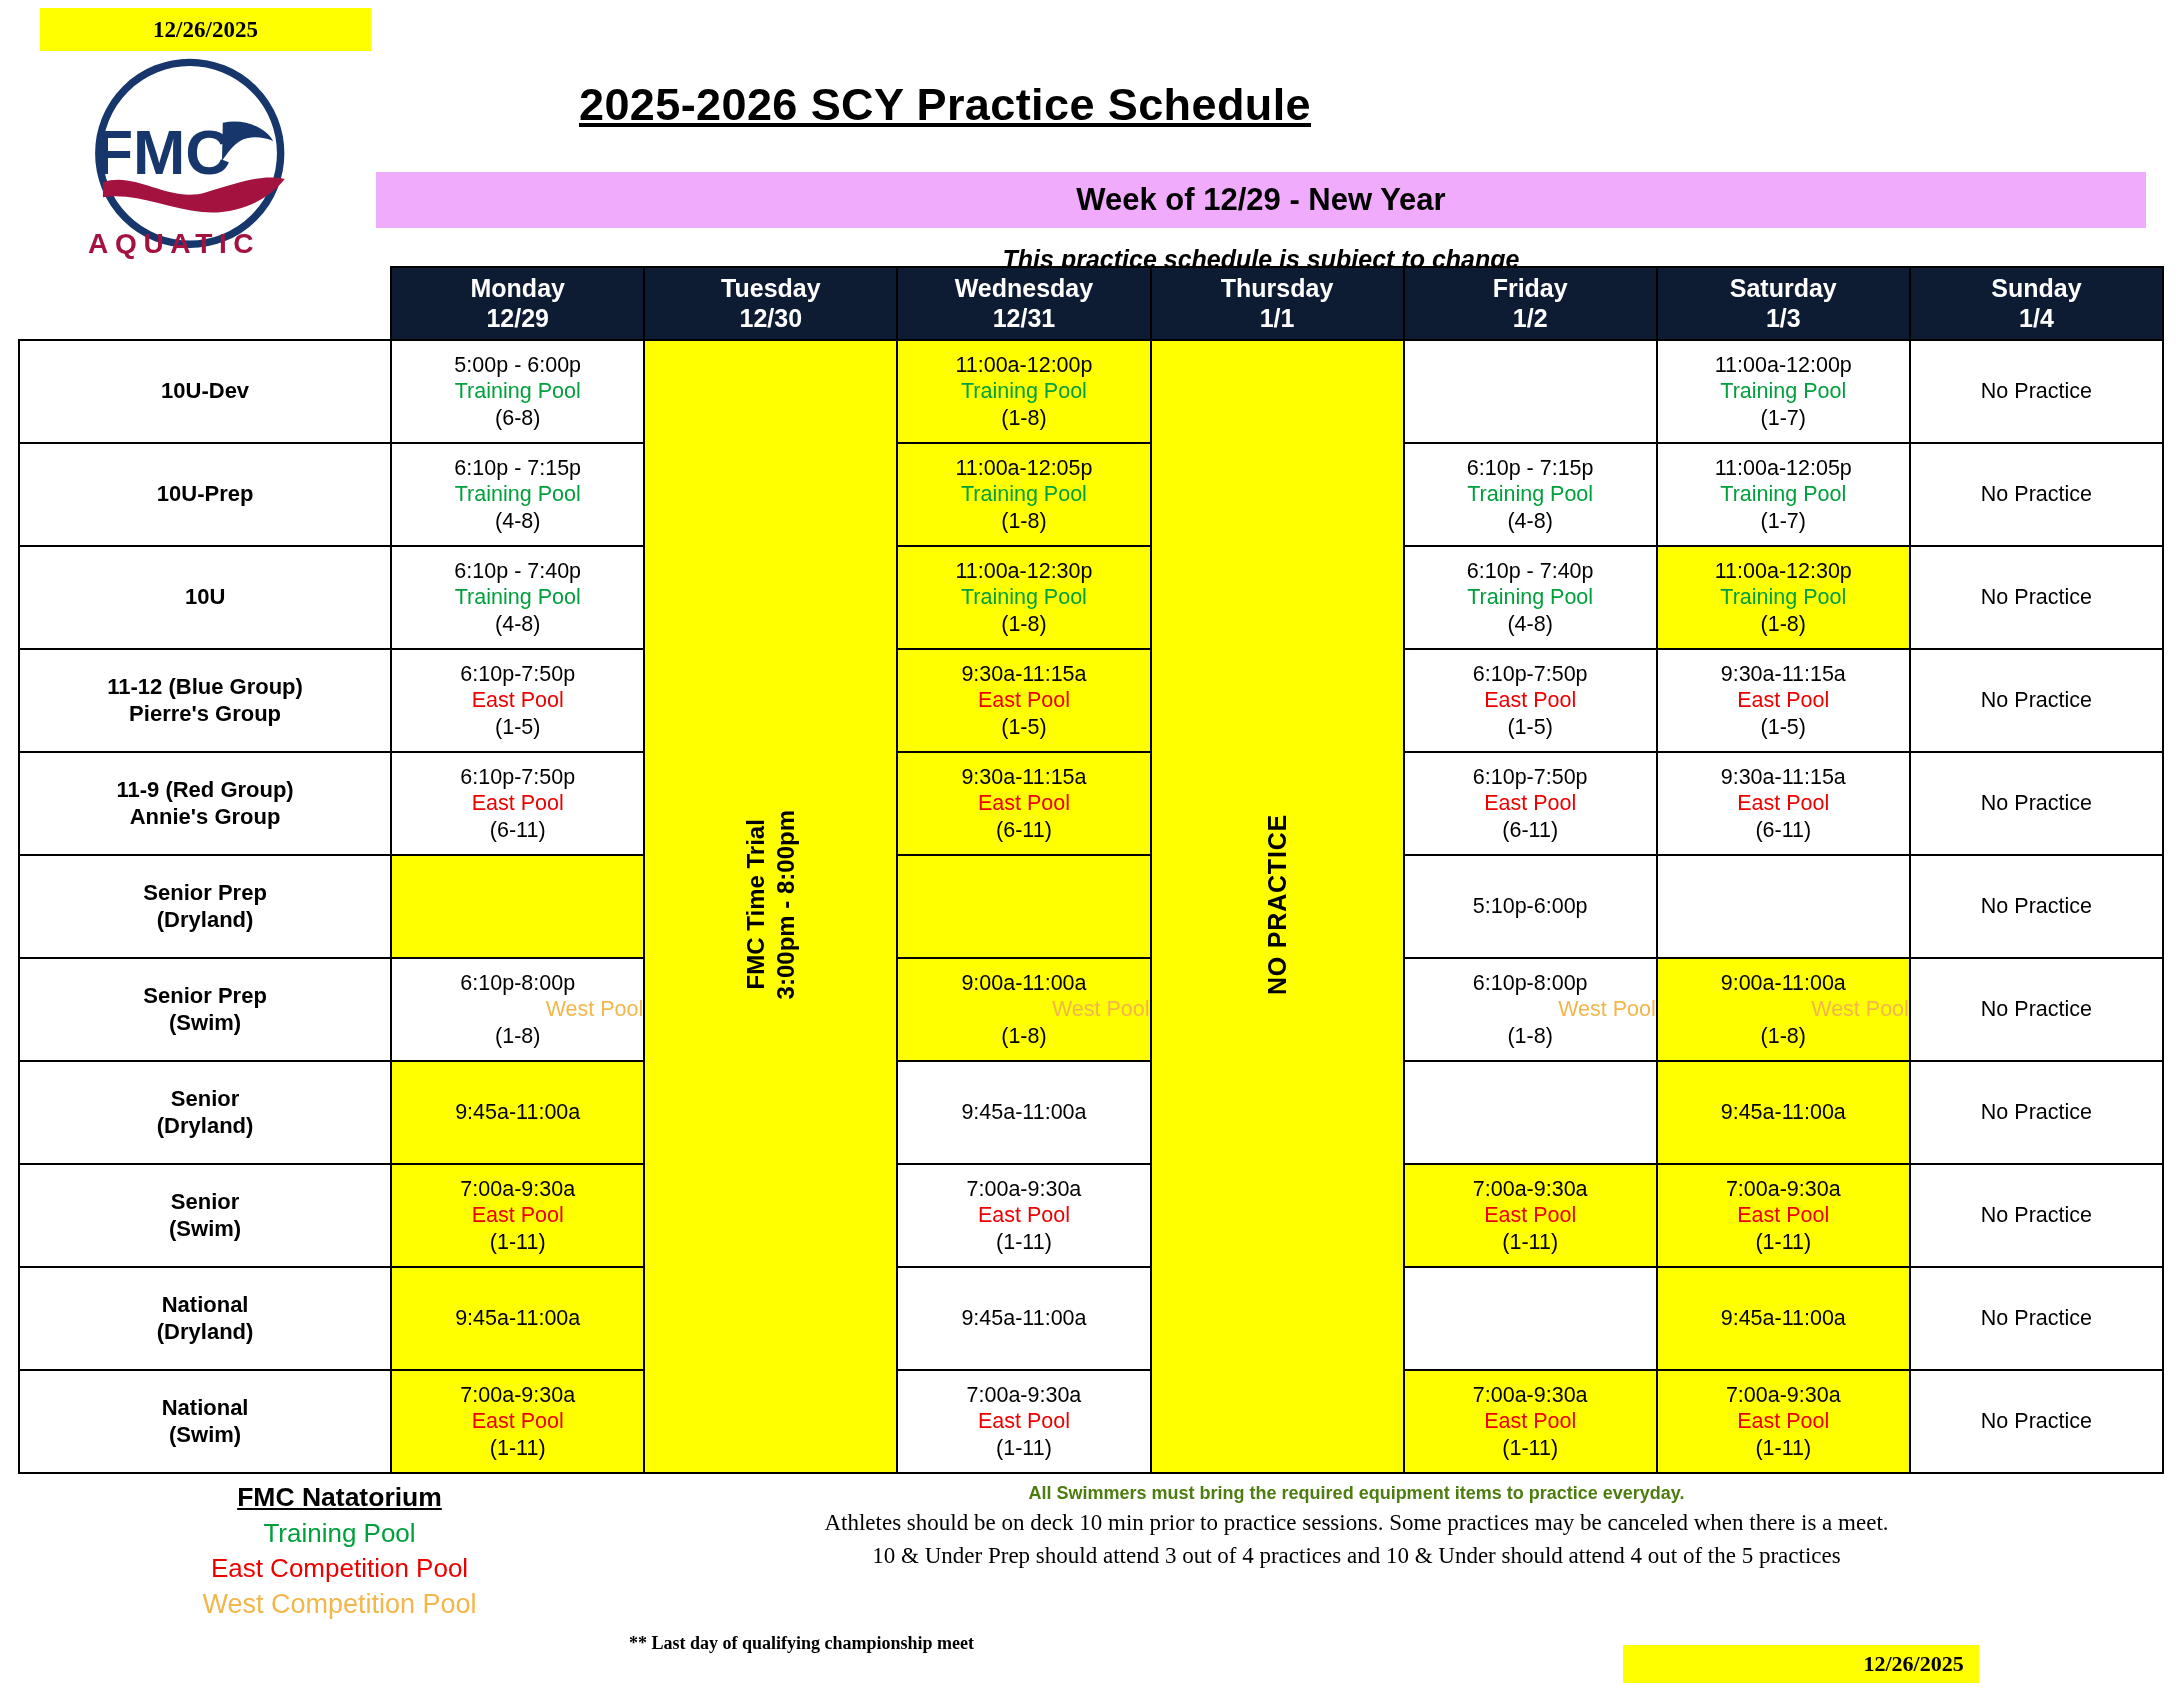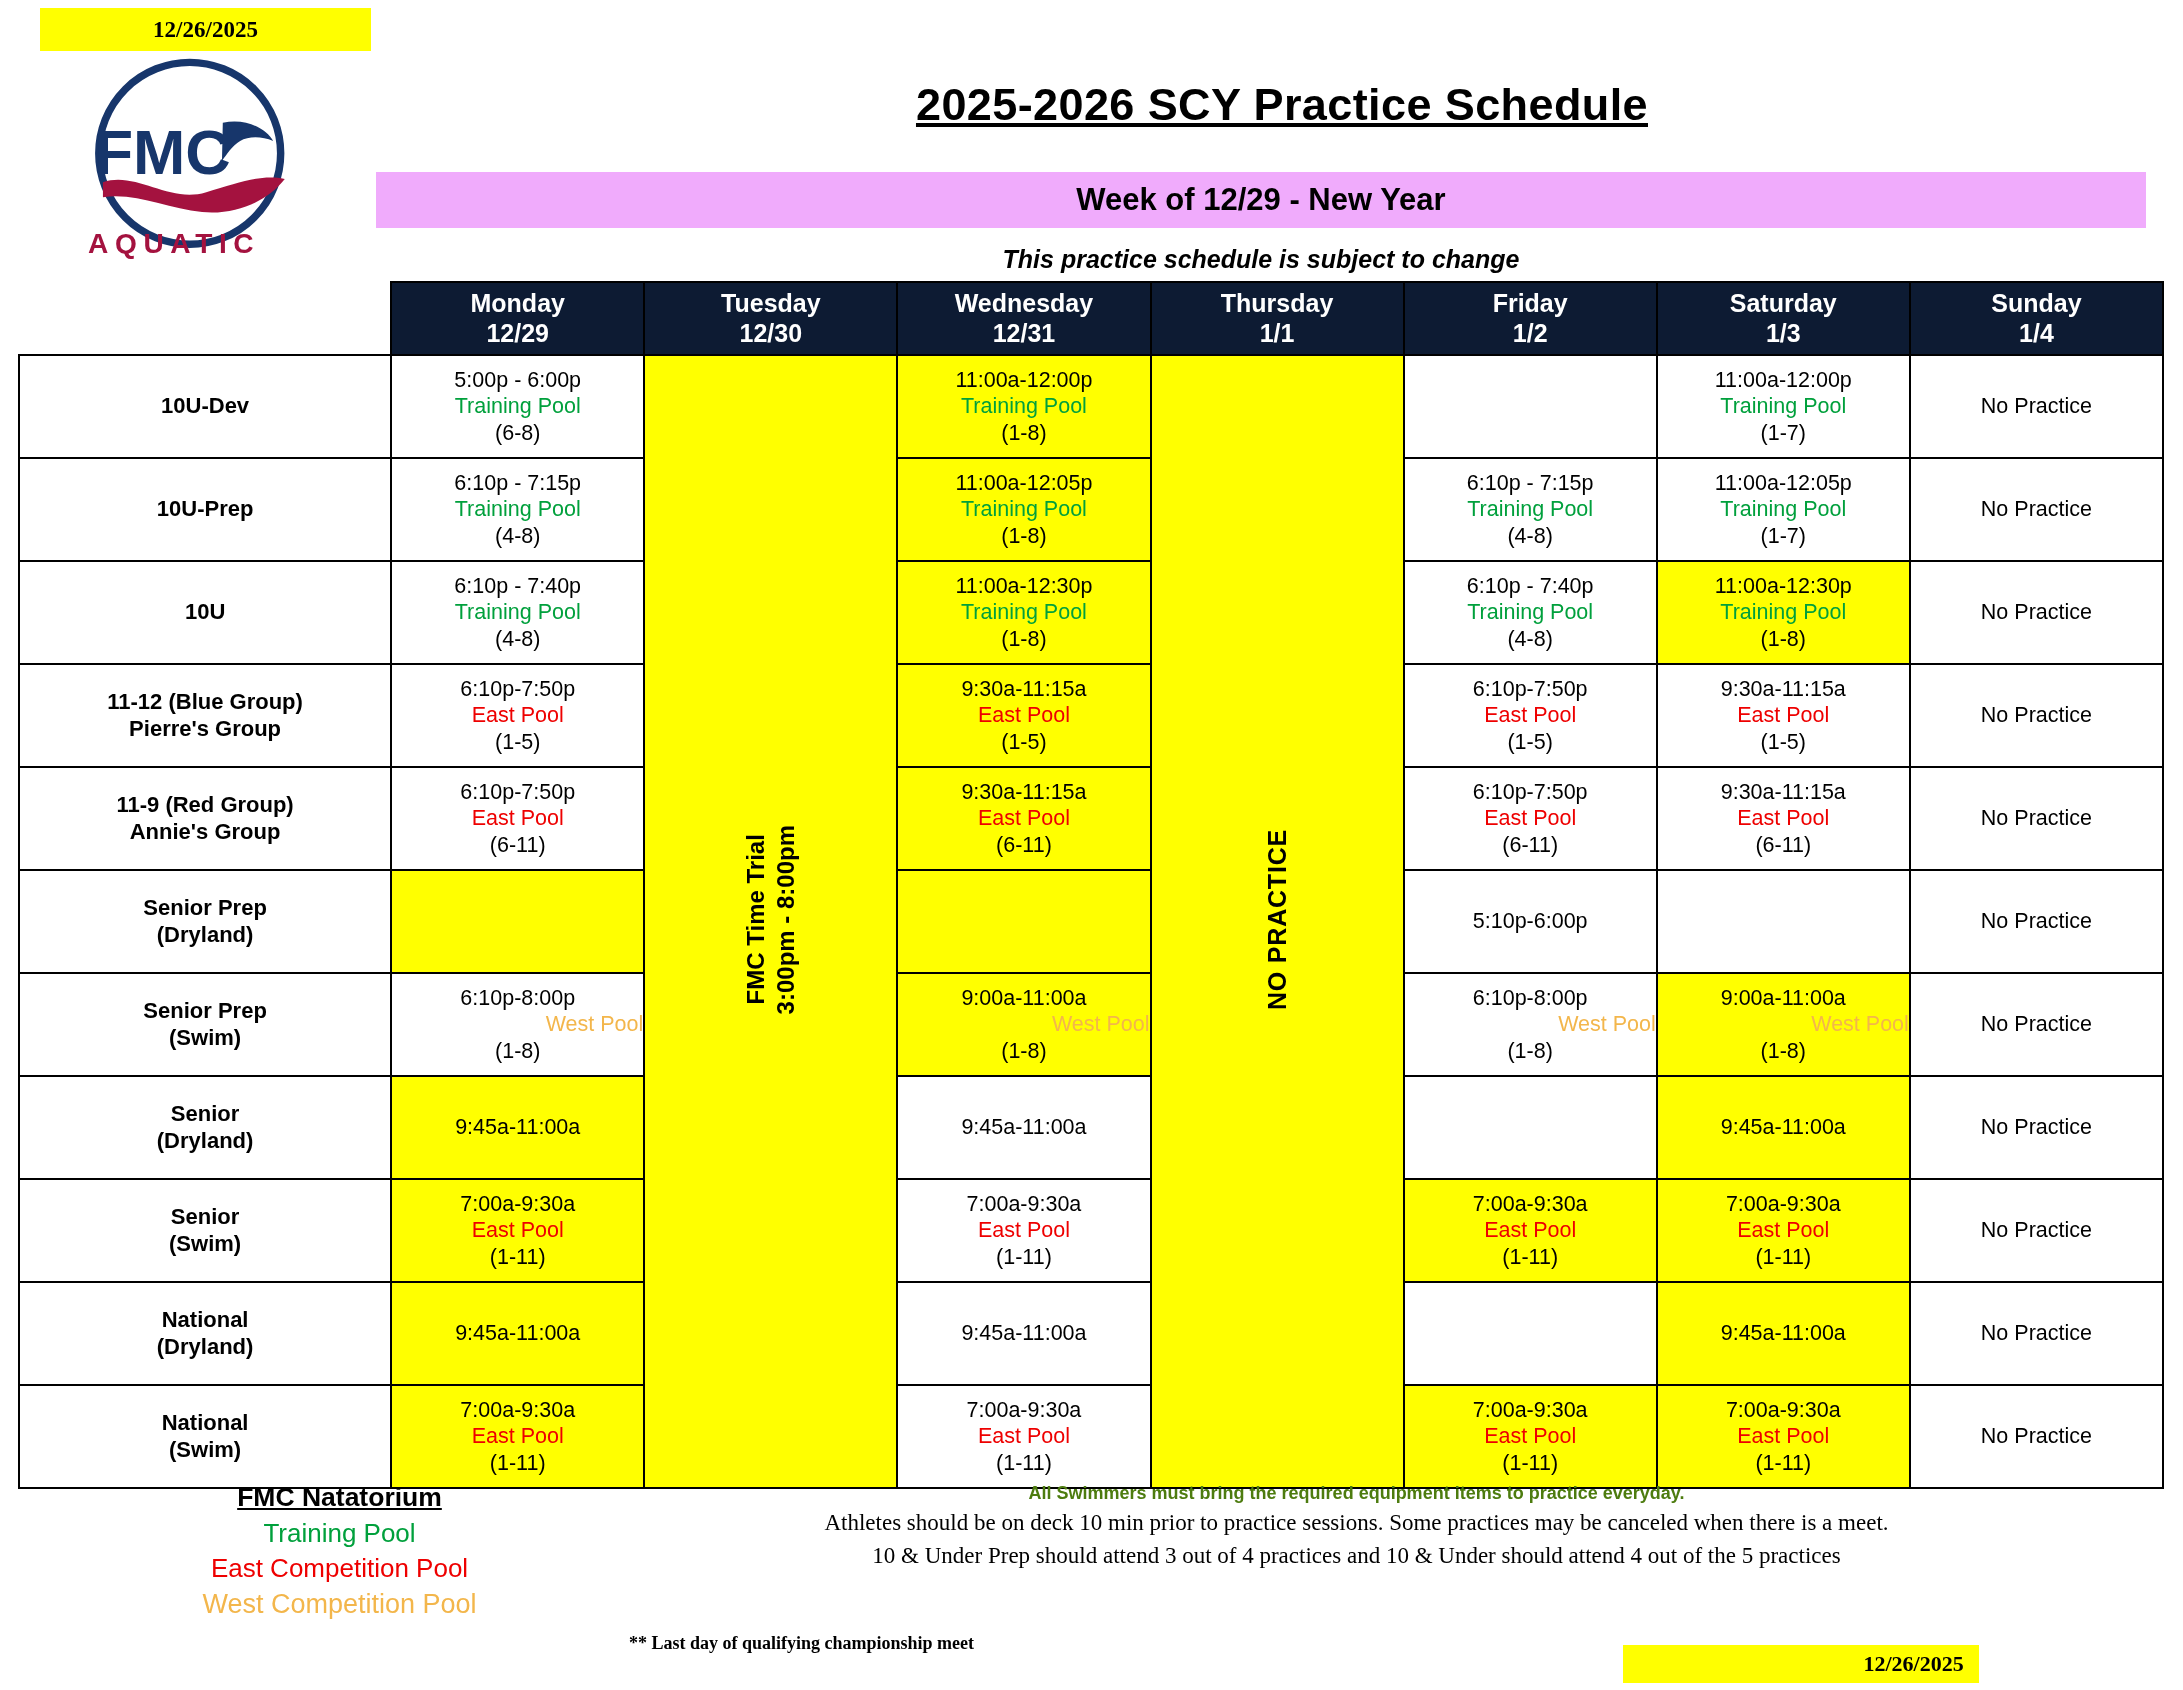--- a/index.html
+++ b/index.html
@@ -47,21 +47,21 @@
     width: 306px;
     height: 248px;
   }
   .logo svg { display: block; }
 
   .title {
     position: absolute;
     left: 579px;
     top: 79px;
     width: 1406px;
-    text-align: center;
+    text-align: left;
     font-size: 45px;
     font-weight: bold;
     text-decoration: underline;
     letter-spacing: 0.4px;
   }
 
   .week-banner {
     position: absolute;
     left: 376px;
     top: 172px;
@@ -83,21 +83,21 @@
     text-align: center;
     font-size: 25px;
     font-style: italic;
     font-weight: bold;
   }
 
   
   table.schedule {
     position: absolute;
     left: 18px;
-    top: 281px;
+    top: 266px;
     border-collapse: collapse;
     table-layout: fixed;
     width: 2146px;
   }
   table.schedule col.c-label { width: 372px; }
   table.schedule col.c-day   { width: 253px; }
 
   table.schedule th, table.schedule td {
     border: 2.5px solid #000;
     padding: 0;

